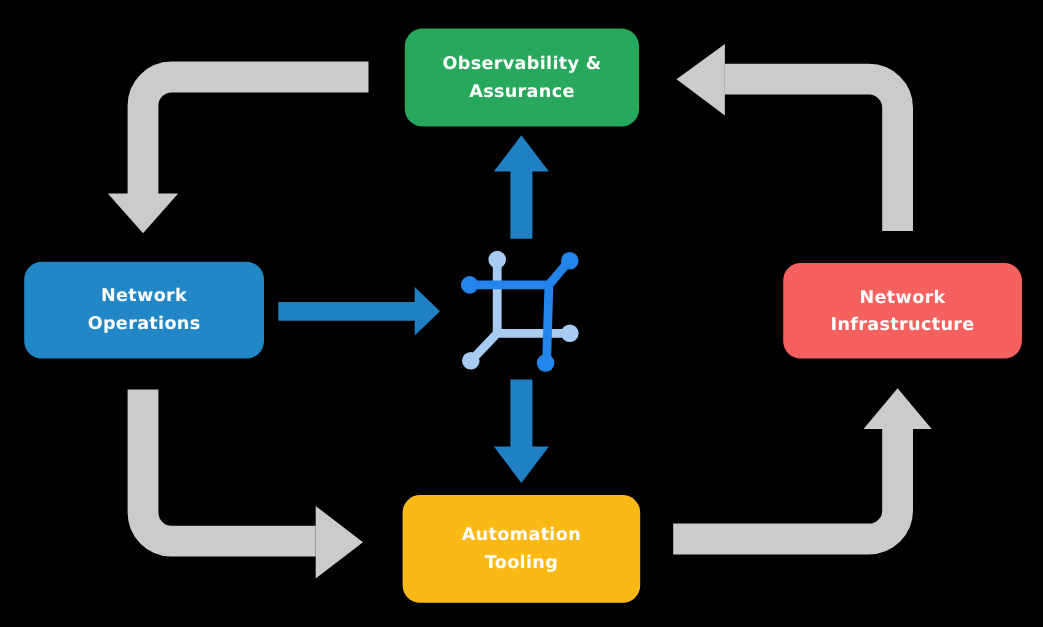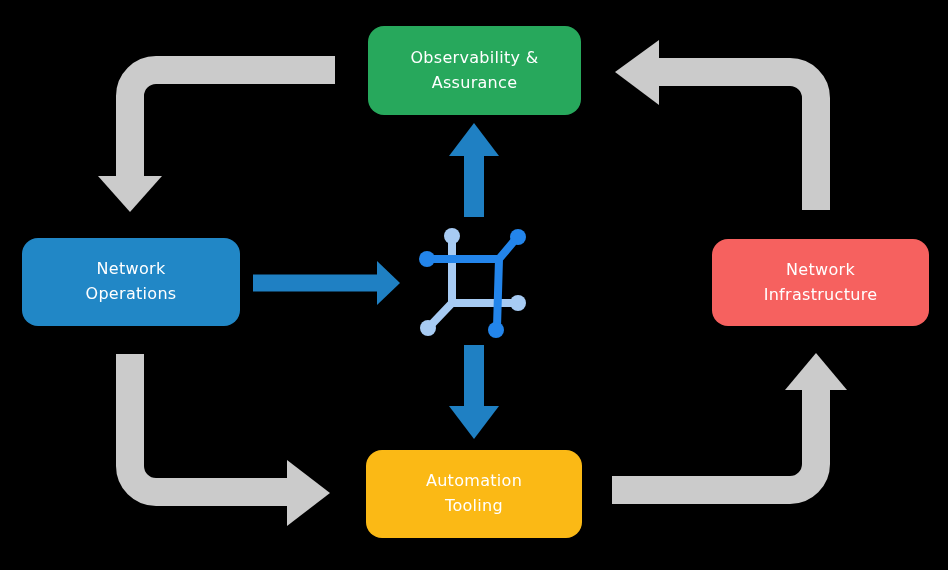--- a/index.html
+++ b/index.html
@@ -16,30 +16,30 @@
     left: 0; top: 0;
   }
   .node {
     position: absolute;
     display: flex;
     align-items: center;
     justify-content: center;
     border-radius: 16px;
     color: #fff;
     font-size: 16px;
-    font-weight: 400;
+    font-weight: 700;
     letter-spacing: 0.3px;
     line-height: 1.55;
     text-align: center;
     white-space: pre-line;
   }
   .node-observability { left: 368px; top: 26px;  width: 213px; height: 89px; }
   .node-operations    { left: 22px;  top: 238px; width: 218px; height: 88px; }
   .node-infrastructure{ left: 712px; top: 239px; width: 217px; height: 87px; }
-  .node-automation    { left: 366px; top: 450px; width: 216px; height: 88px; }
+  .node-automation    { left: 366px; top: 450px; width: 216px; height: 98px; }
 </style>
 </head>
 <body>
 
 <div class="canvas">
 
   <svg class="layer" width="948" height="570" viewBox="0 0 948 570">
 
     <g>
       <path d="M335,70 H156 A26,26 0 0 0 130,96 V178" fill="none" stroke-width="28" stroke="#CBCBCB"></path>

